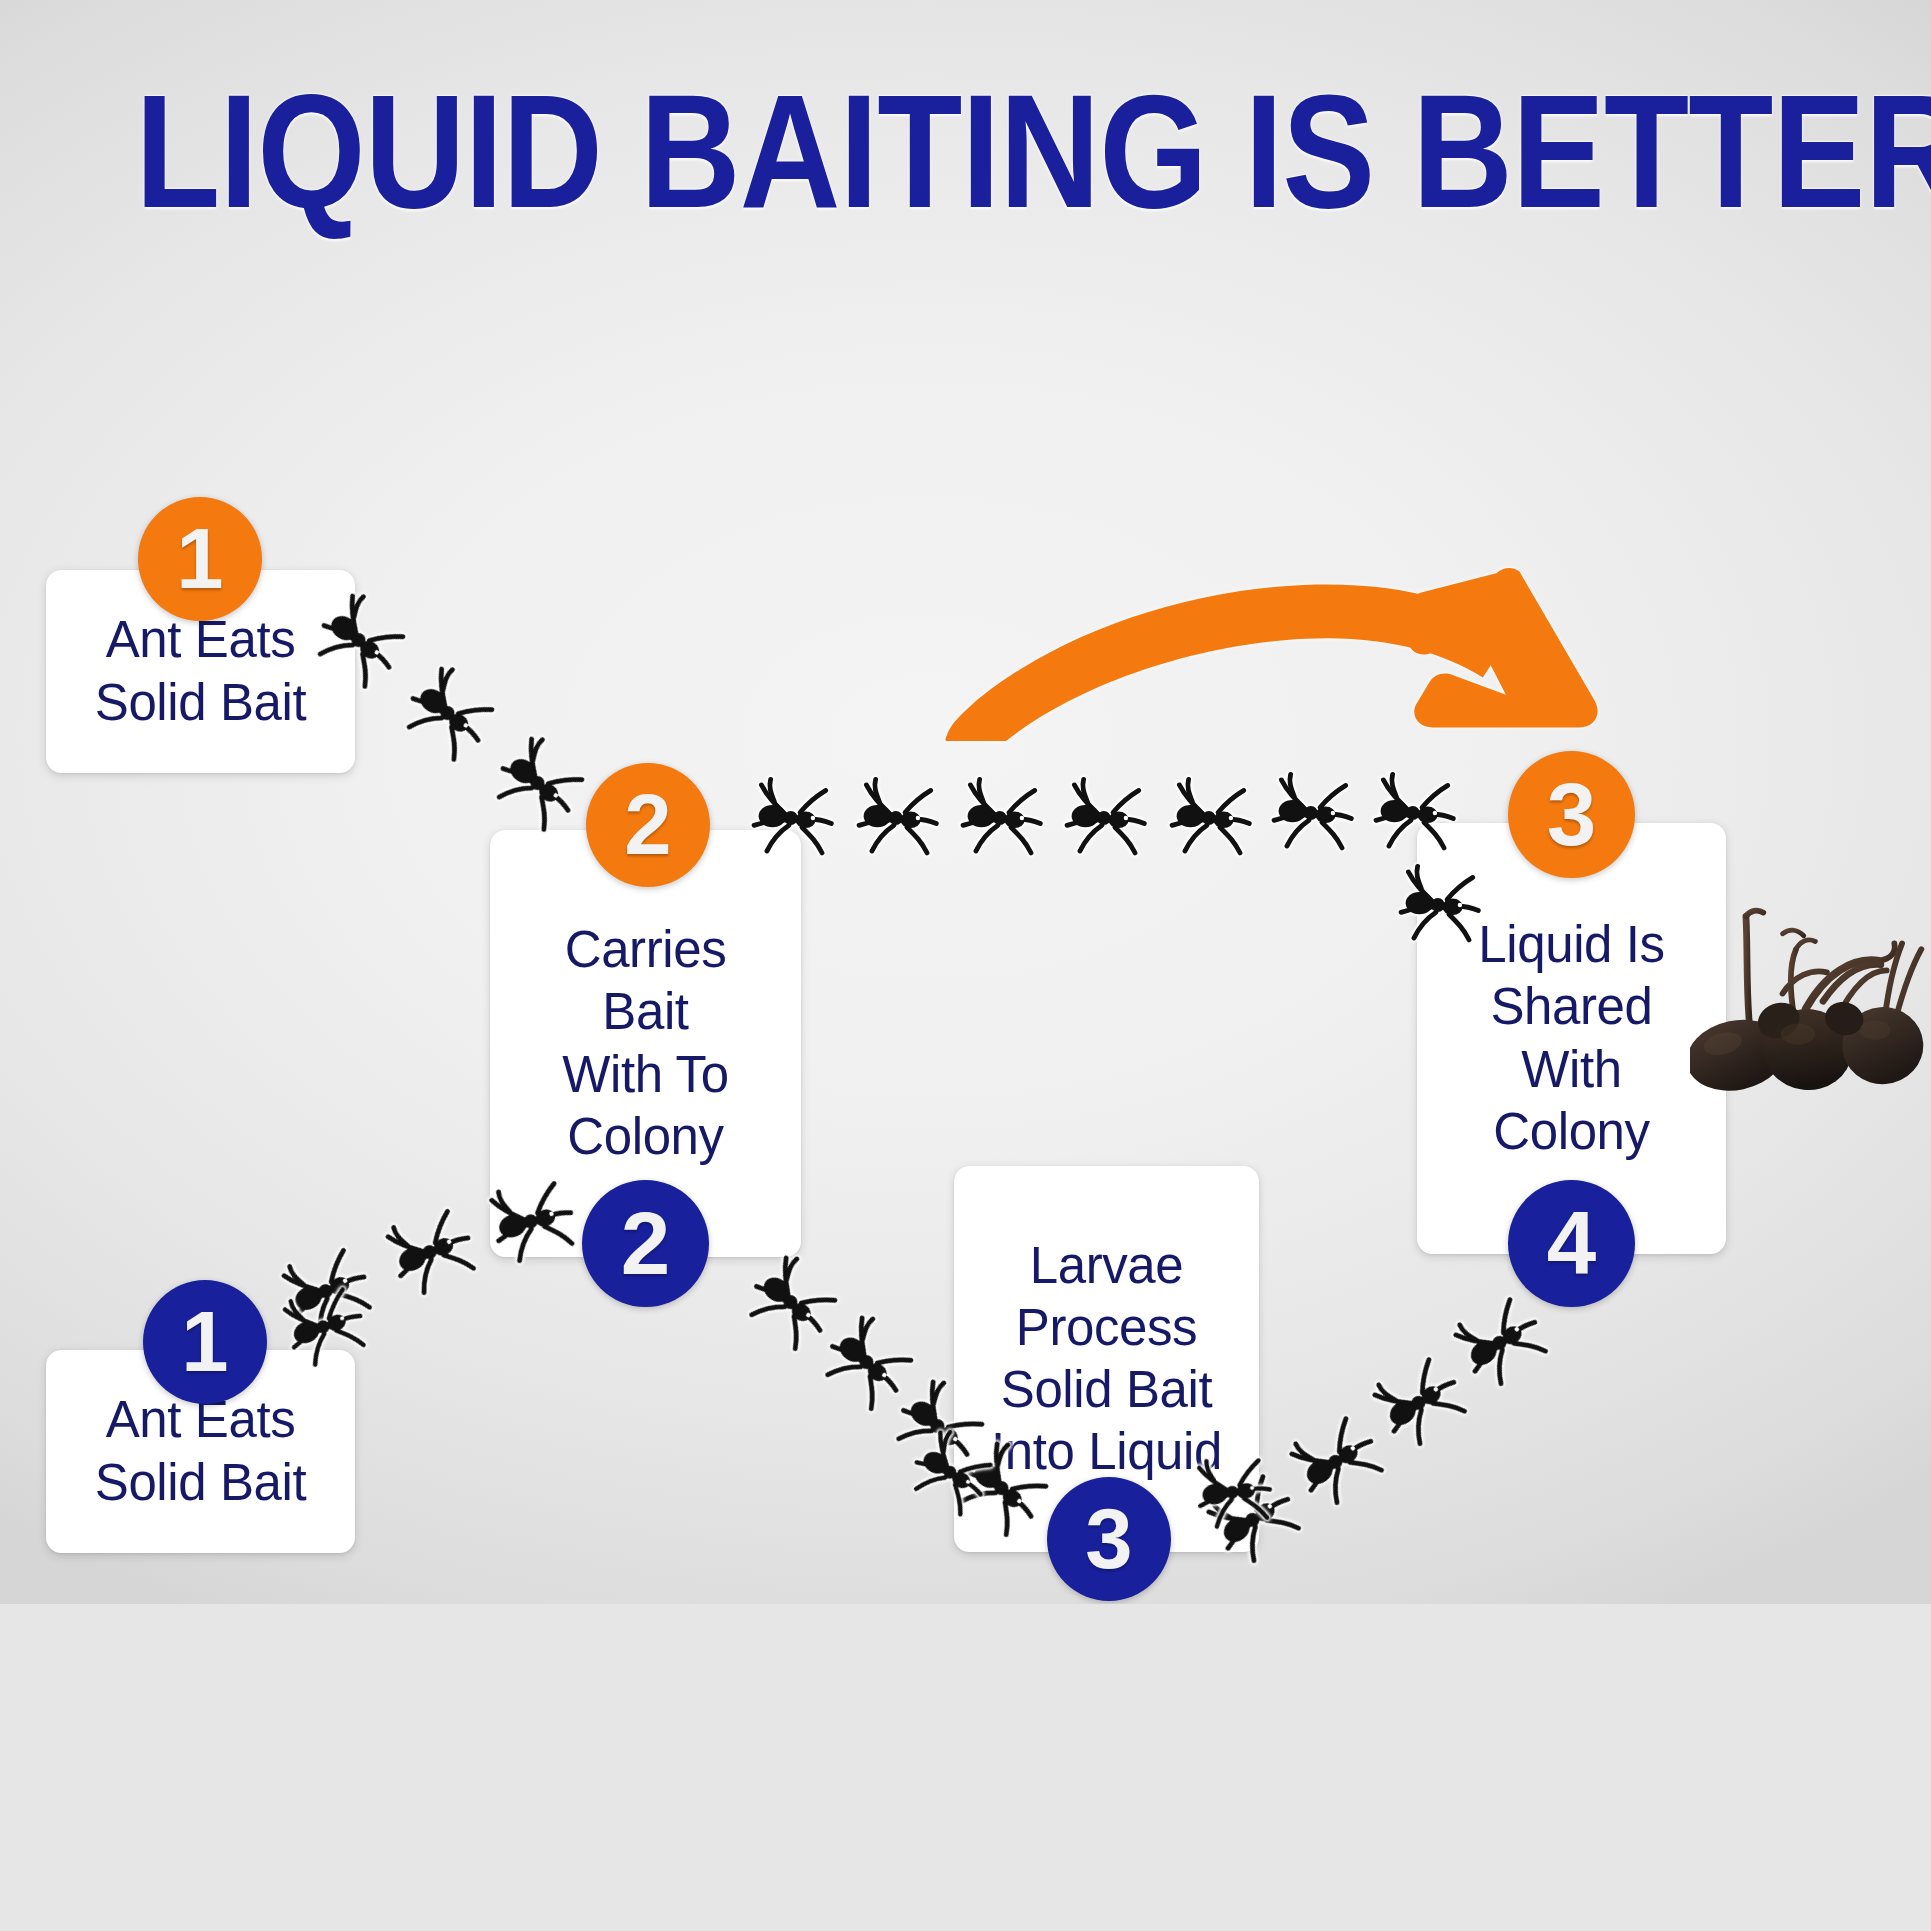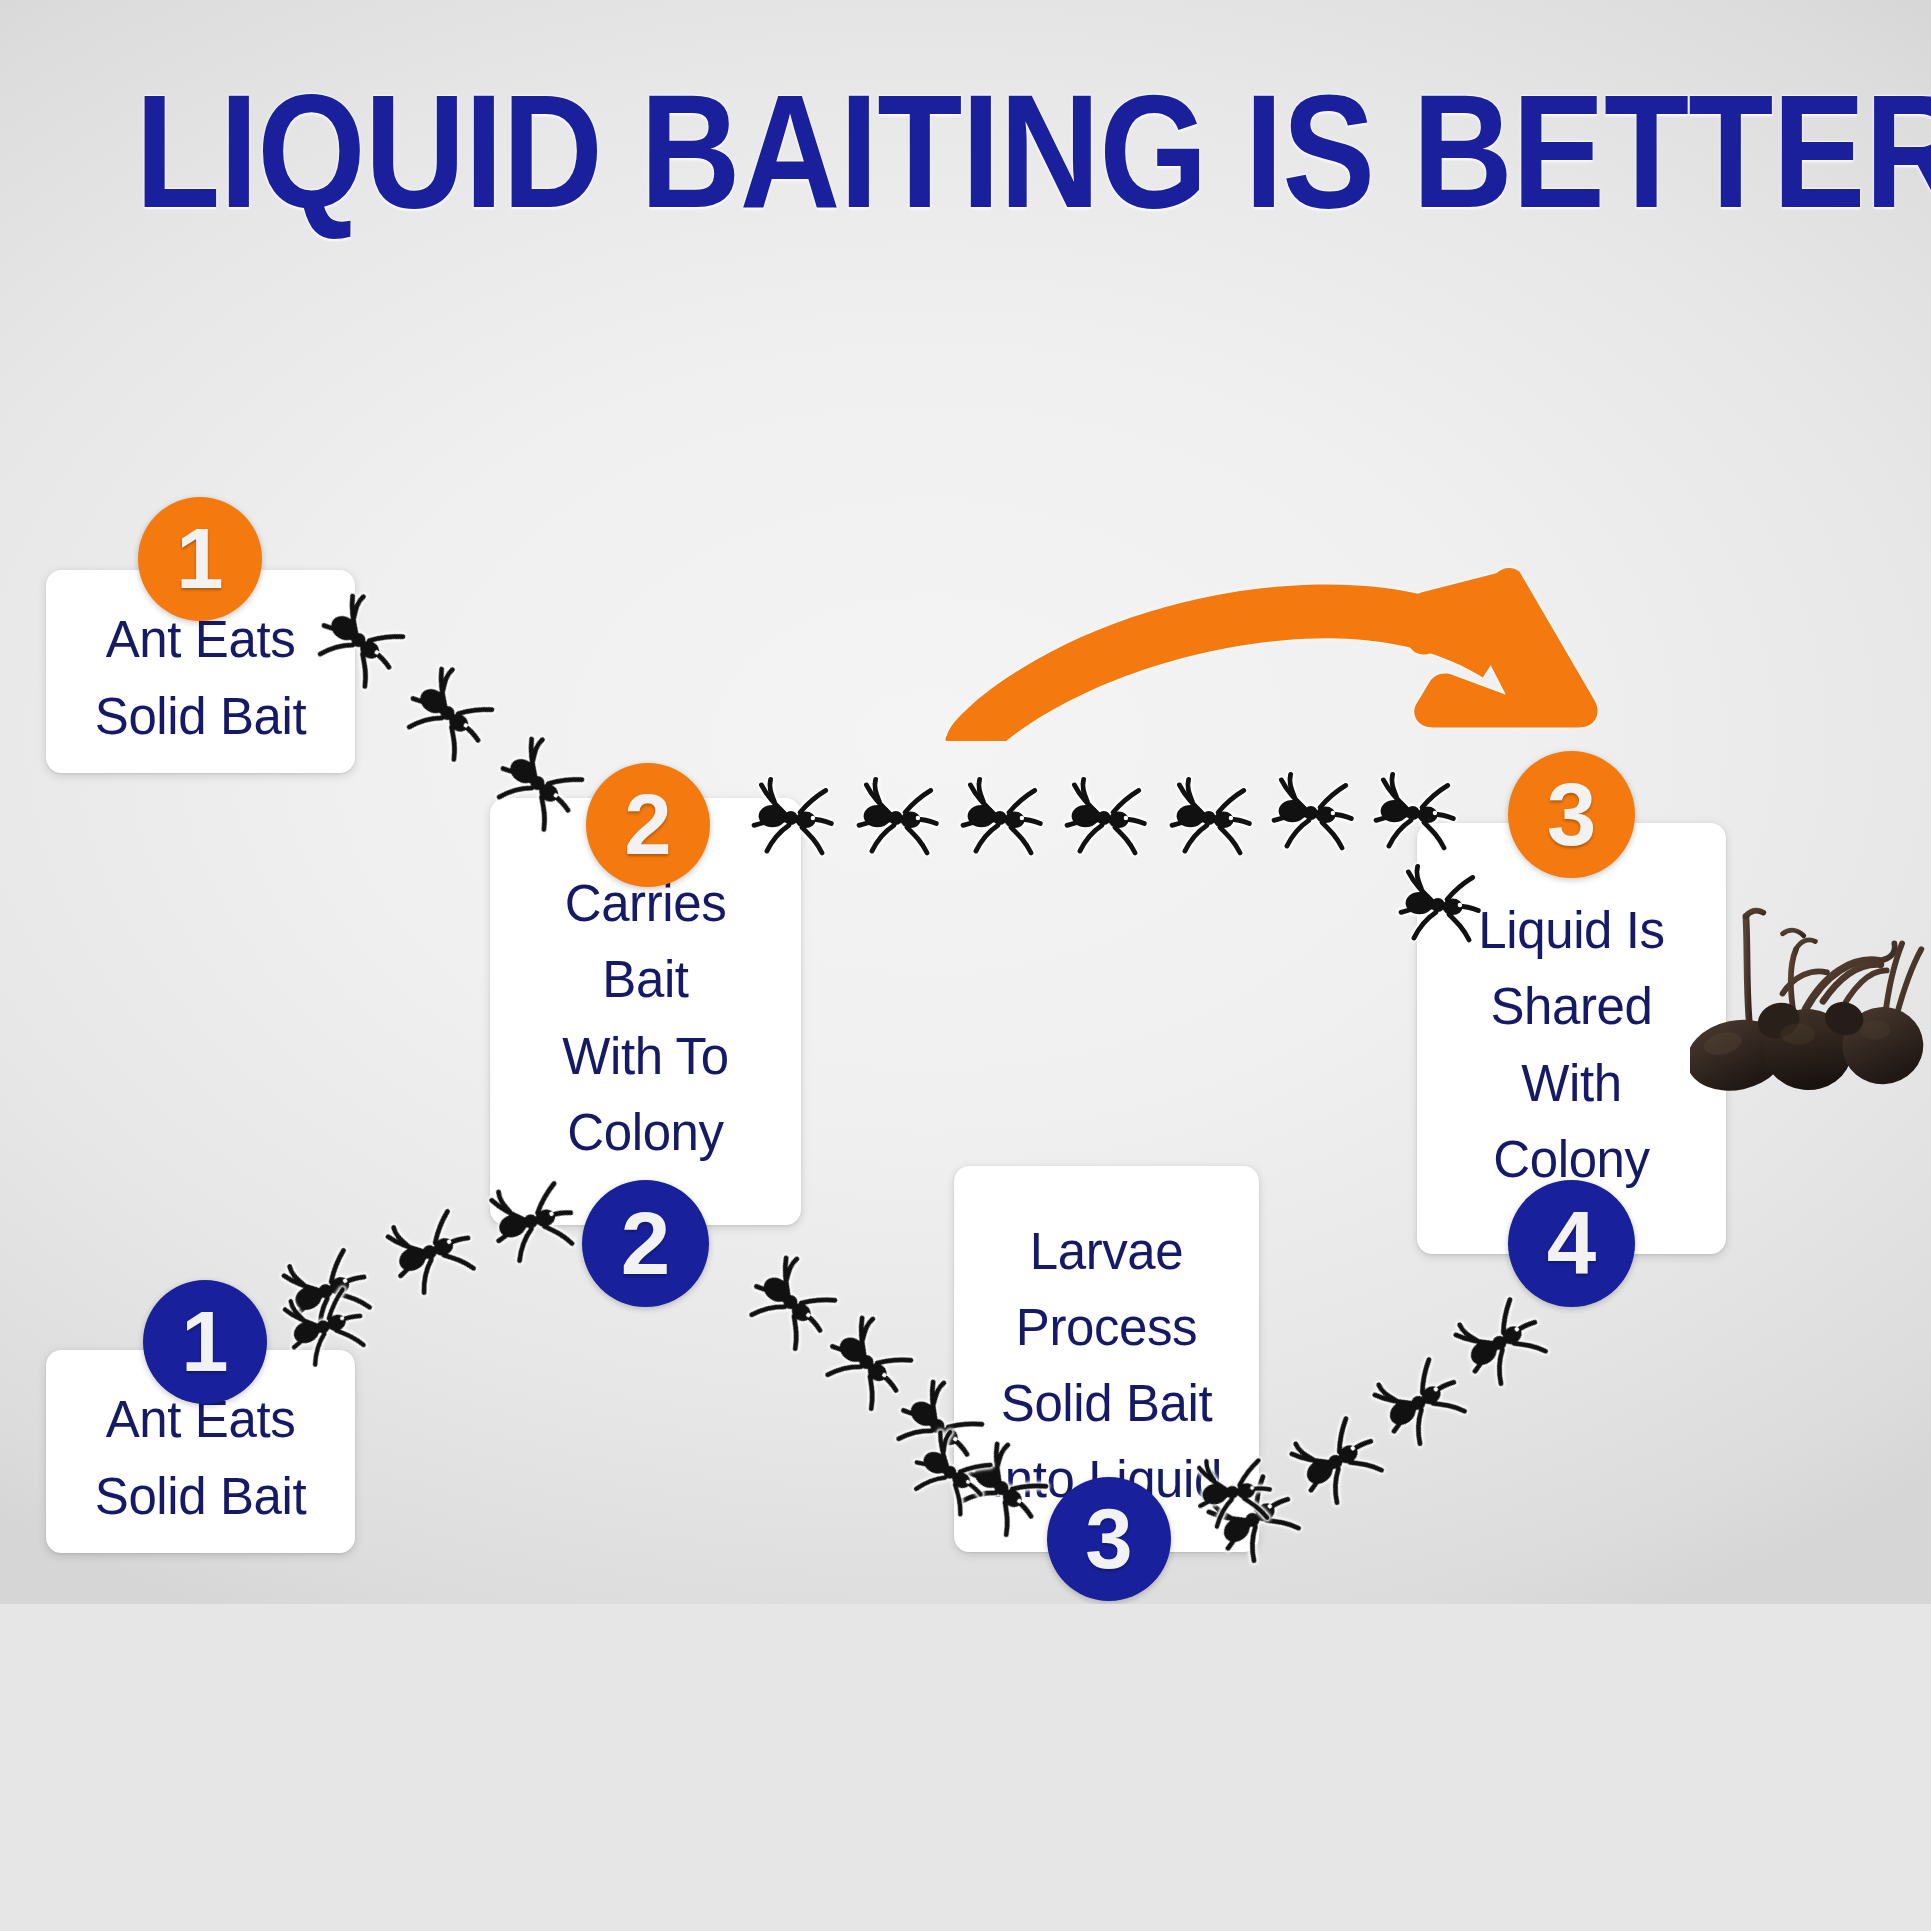--- a/index.html
+++ b/index.html
@@ -46,21 +46,20 @@
     justify-content:center;
     padding:9.7px 5.8px;
   }
   .card .line {
     color:#161a66;
     font-size:51px;
     line-height:1.22;
     text-align:center;
     white-space:nowrap;
     letter-spacing:-0.4px;
-    margin-top:14px;
   }
 
   
   .badge {
     position:absolute;
     border-radius:50%;
     display:flex;
     align-items:center;
     justify-content:center;
     color:#f2f2f2;
@@ -601,21 +600,21 @@
         <circle cx="76" cy="50" r="2.4" fill="#fff"></circle>
       </svg>
   </div>
 
   <div class="card" style="left:46px; top:570px; width:309px; height:203px;">
     <div class="line">Ant Eats</div>
     <div class="line">Solid Bait</div>
   </div>
   <div class="badge orange" style="left:138px; top:497px; width:124px; height:124px; font-size:85px;">1</div>
 
-  <div class="card" style="left:490px; top:798px; width:311px; height:427px;">
+  <div class="card" style="left:490px; top:830px; width:311px; height:427px;">
     <div class="line">Carries</div>
     <div class="line">Bait</div>
     <div class="line">With To</div>
     <div class="line">Colony</div>
   </div>
   <div class="badge orange" style="left:586px; top:763px; width:124px; height:124px; font-size:85px;">2</div>
   <div class="badge navy" style="left:582px; top:1180px; width:127px; height:127px; font-size:89px;">2</div>
 
   <div class="card" style="left:1417px; top:823px; width:309px; height:431px;justify-content:center;">
     <div class="line">Liquid Is</div>

